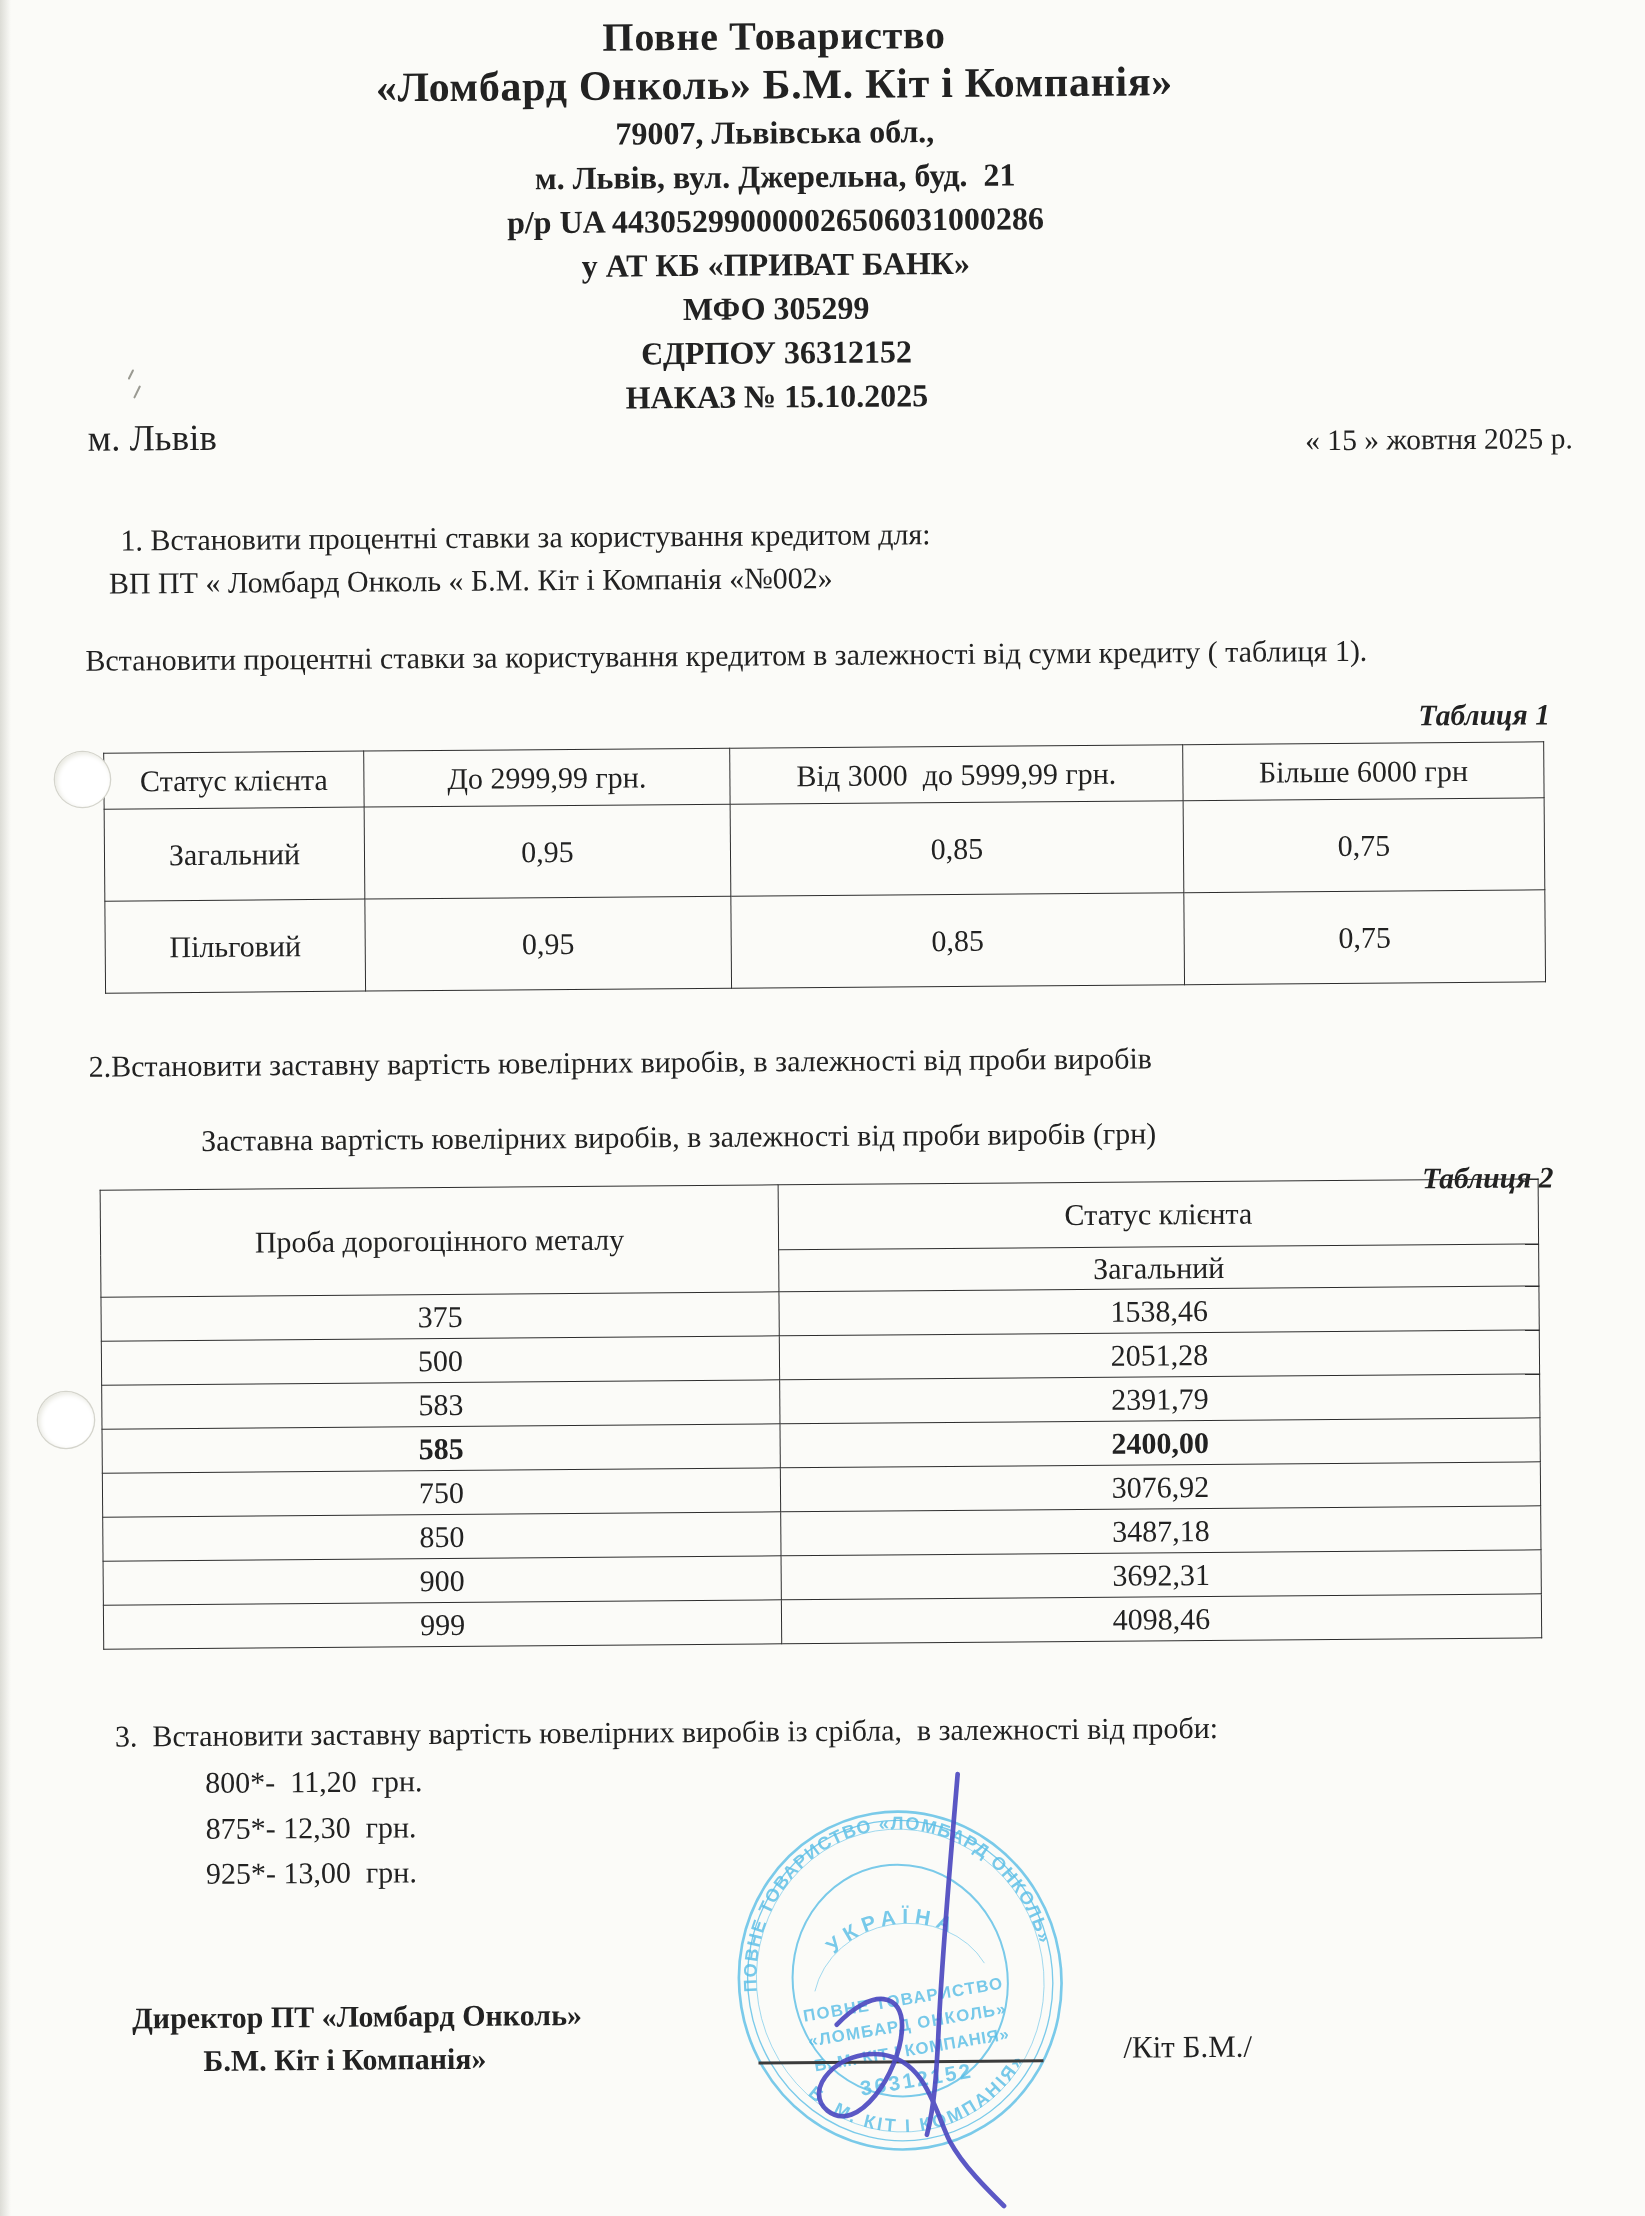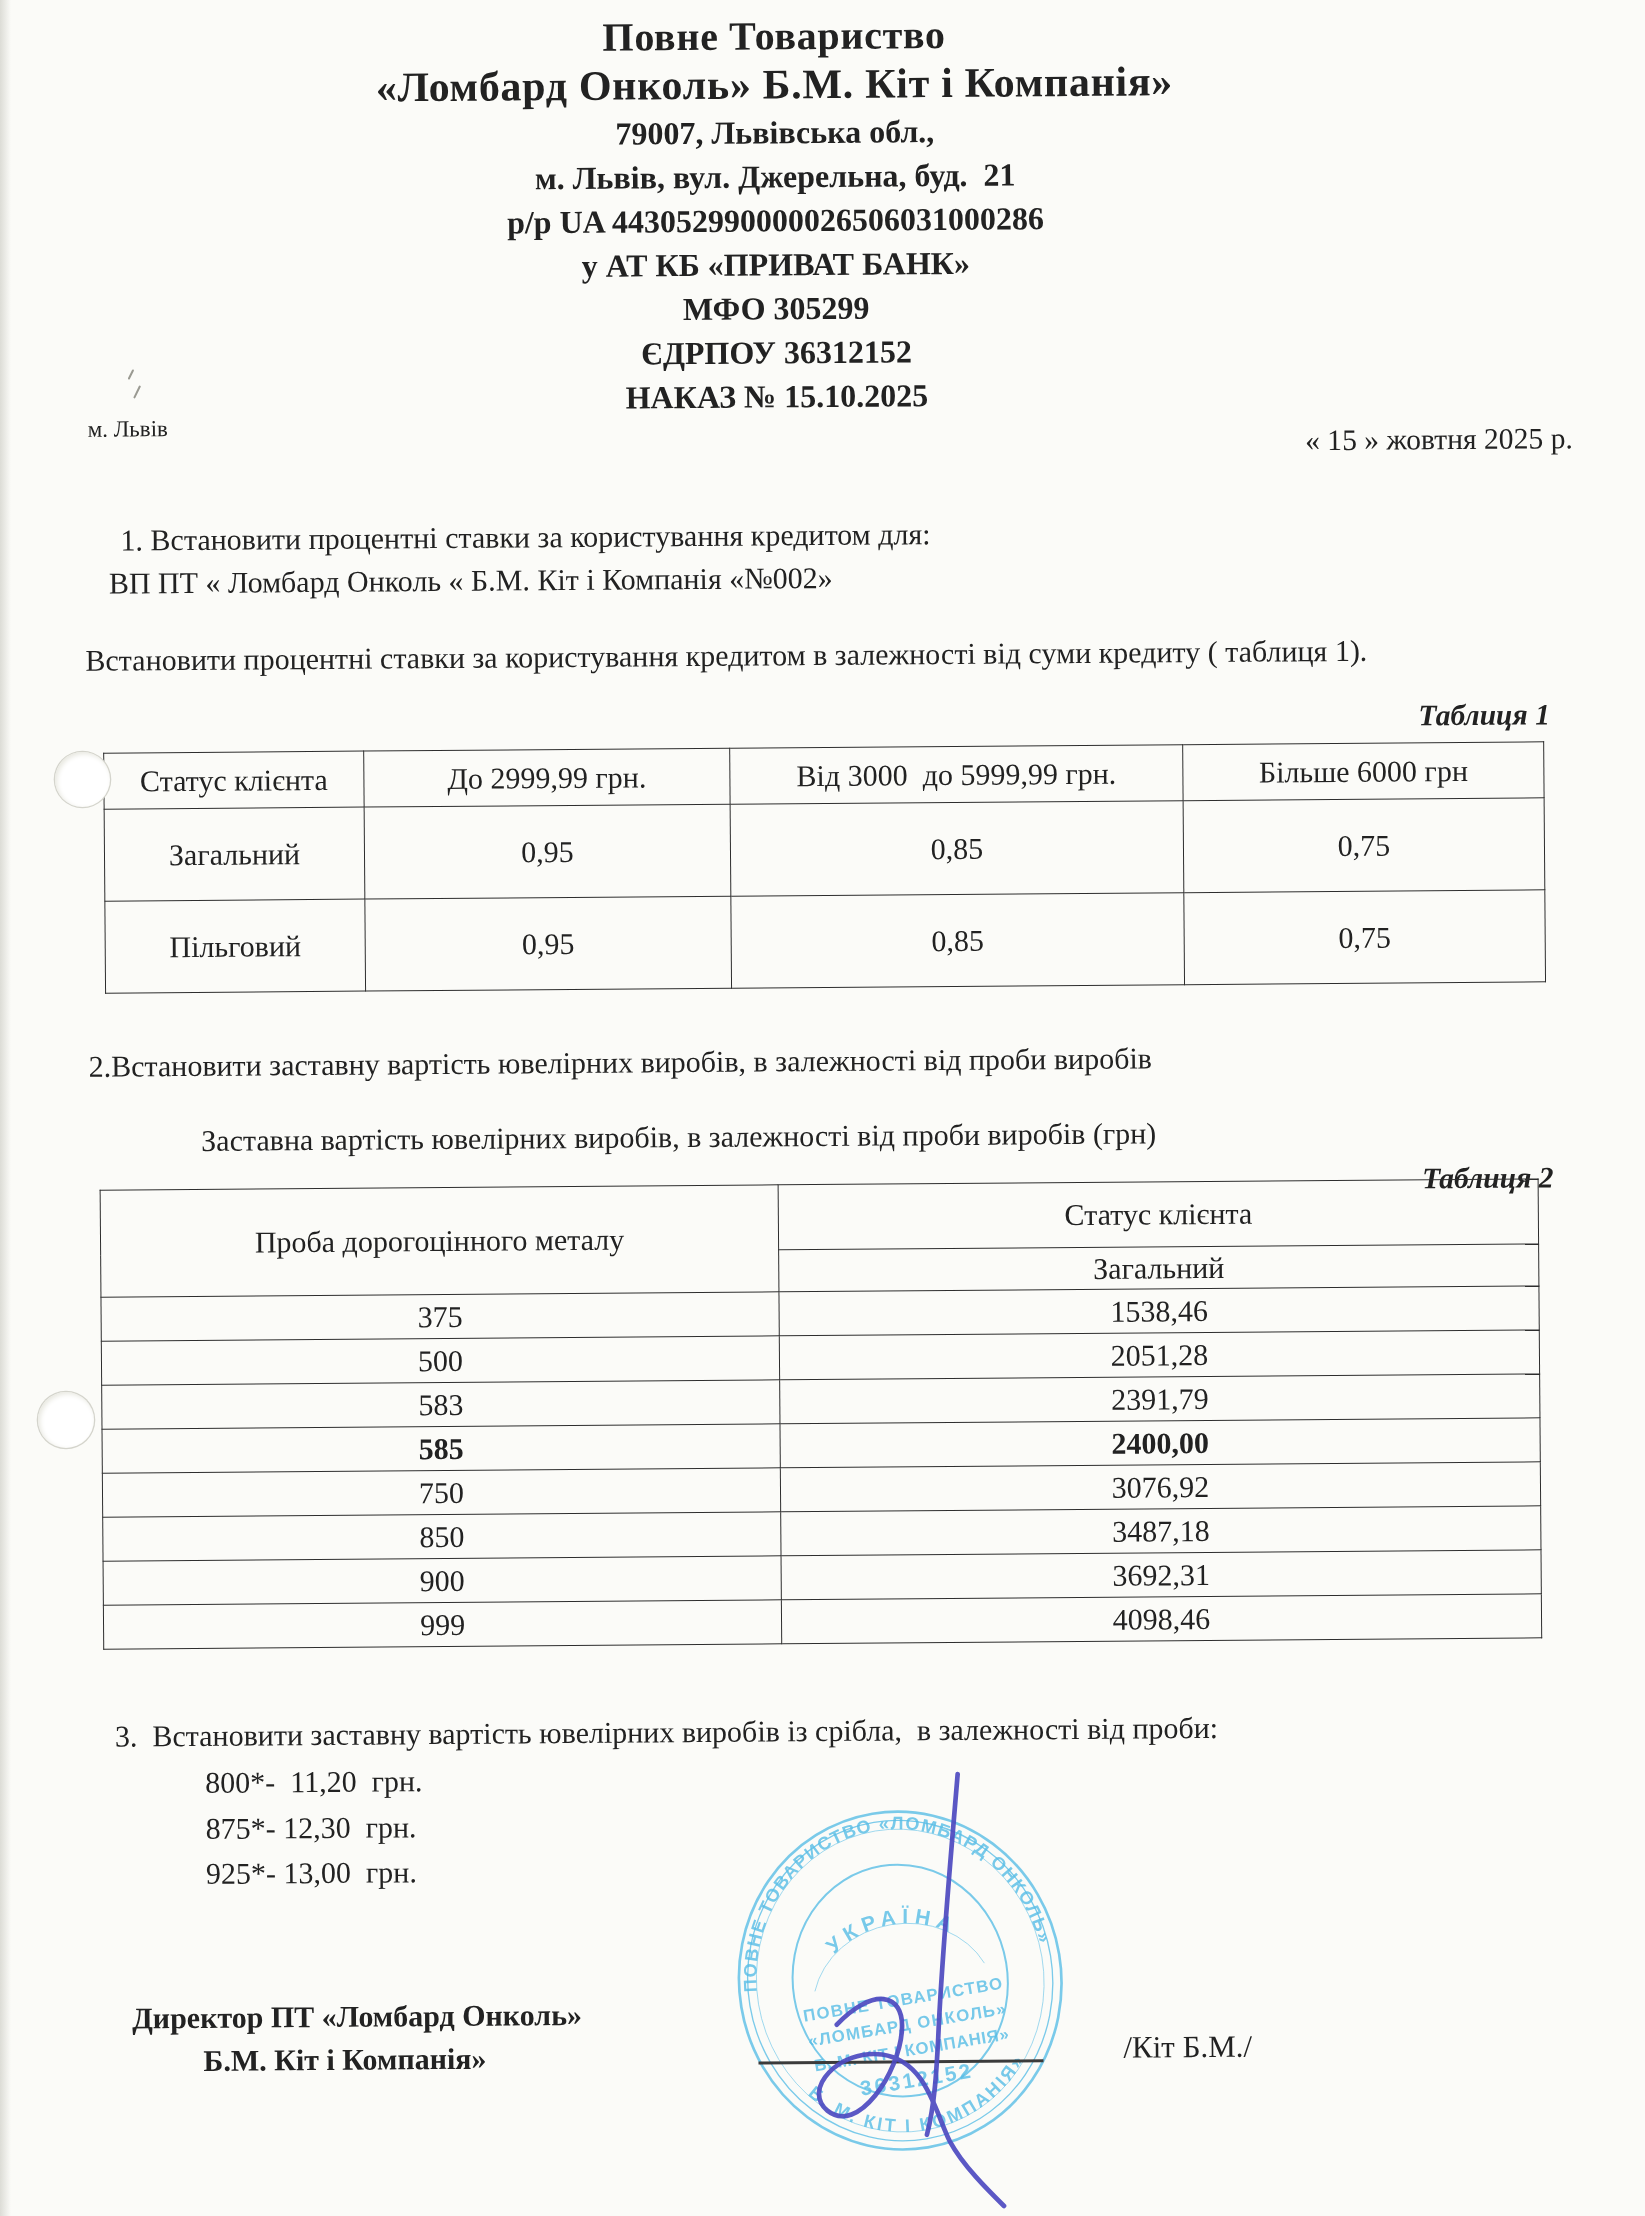--- a/index.html
+++ b/index.html
@@ -14,21 +14,21 @@
   .content{position:absolute;left:0;top:0;width:1645px;height:2216px;
     transform:rotate(-0.45deg);transform-origin:823px 1108px;}
   .pre{white-space:pre-wrap;}
   .abs{position:absolute;}
   
   .header{position:absolute;top:13.4px;left:0;width:1565px;text-align:center;font-weight:bold;}
   .h-line1{font-size:40px;line-height:46px;letter-spacing:0.7px;}
   .h-line2{font-size:42px;line-height:51px;letter-spacing:0.7px;}
   .h-addr{font-size:32px;line-height:44px;}
   
-  .city{left:93px;top:411px;font-size:23px;}
+  .city{left:93px;top:411px;font-size:37px;}
   .date{left:1269px;top:428px;width:309px;font-size:29.6px;text-align:right;}
   
   .para{font-size:30px;line-height:42px;}
   .p1l1{left:125px;top:514px;}
   .p1l2{left:113px;top:557px;}
   .p2{left:89px;top:634px;width:1491px;}
   .tabcap{font-size:29.6px;font-weight:bold;font-style:italic;text-align:right;}
   .cap1{left:1209px;top:704px;width:344px;}
   .cap2{left:1209px;top:1167px;width:344px;}
   .p3{left:89px;top:1040px;width:1491px;}

